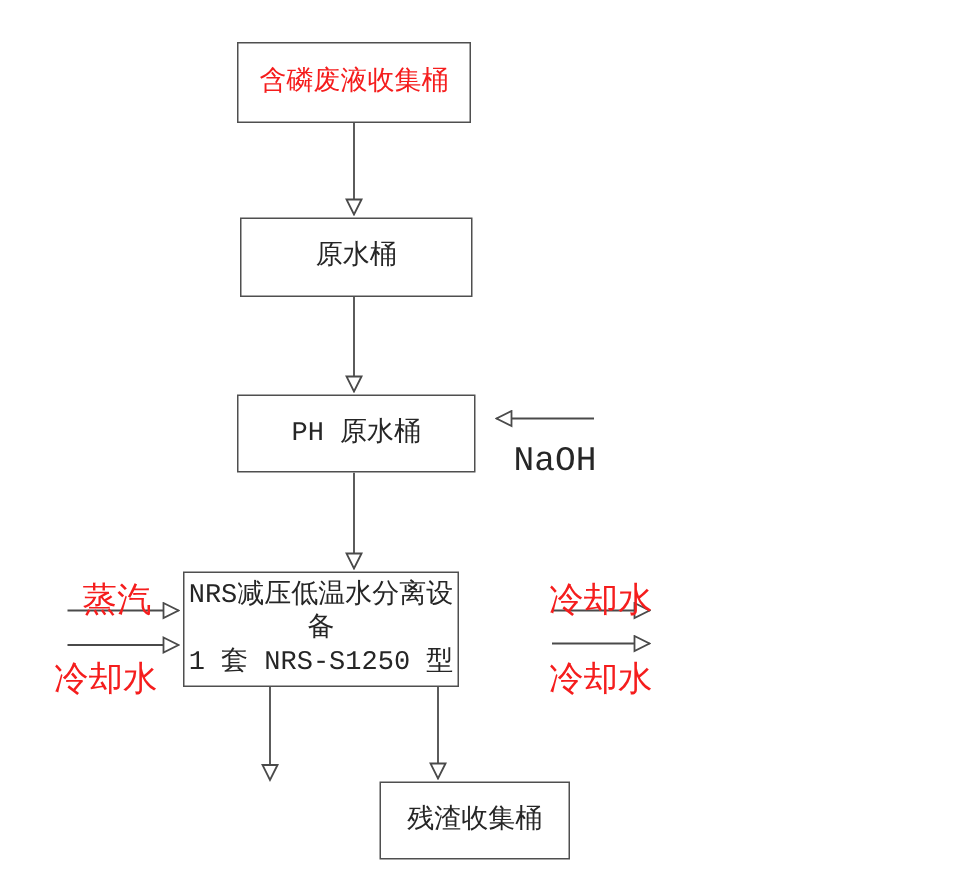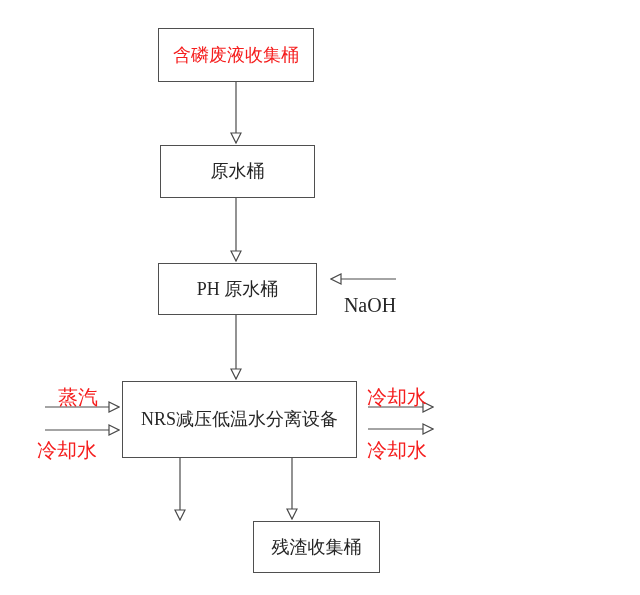--- a/index.html
+++ b/index.html
@@ -6,49 +6,49 @@
     --highlight-red:#f51d1d;
     --line:#4a4a4a;
     --text:#262626;
     --background:#ffffff;
   }
   html,body{margin:0;padding:0;background:var(--background);}
   .canvas{
     position:relative;
     width:640px;height:595px;
     background:var(--background);
-    font-family:Liberation Serif, serif;
+    font-family:Liberation Mono, monospace;
     color:var(--text);
     overflow:hidden;
   }
   .connector-layer{position:absolute;left:0;top:0;width:640px;height:595px;}
   .node{
     position:absolute;
     border:1.5px solid #4f4f4f;
     background:var(--background);
     display:flex;align-items:center;justify-content:center;
     text-align:center;
     font-size:18px;
     box-sizing:border-box;
     line-height:1.25;
   }
   .node.red{color:var(--highlight-red);}
   .node .inner{display:block;}
   .flow-label{
     position:absolute;
-    font-size:20px;
+    font-size:23px;
     text-align:center;
     white-space:nowrap;
   }
   .flow-label.red{color:var(--highlight-red);}
   
   #box-waste      {left:158px;top:28px; width:156px;height:54px;}
   #box-raw        {left:160px;top:145px;width:155px;height:53px;}
   #box-ph         {left:158px;top:263px;width:159px;height:52px;}
-  #box-nrs        {left:122px;top:381px;width:235px;height:77px;}
+  #box-nrs        {left:122px;top:381px;width:184px;height:77px;}
   #box-condensate {left:442px;top:393px;width:160px;height:53px;font-size:18px;}
   #box-recovery   {left:93px; top:522px;width:130px;height:51px;}
   #box-residue    {left:253px;top:521px;width:127px;height:52px;}
   #label-naoh        {left:342px;top:294px;width:56px;}
   #label-steam-in    {left:52px; top:384px;width:52px;}
   #label-cooling-in  {left:36px; top:437px;width:62px;}
   #label-cooling-out-top   {left:366px;top:384px;width:62px;}
   #label-cooling-out-bottom{left:366px;top:437px;width:62px;}
 </style>
 </head>
@@ -84,20 +84,21 @@
     <span>原水桶</span>
   </div>
 
   <div class="node" id="box-ph">
     <span>PH 原水桶</span>
   </div>
 
   <div class="node" id="box-nrs">
     <span class="inner">
       <span style="display:block">NRS减压低温水分离设备</span>
+      <span style="display:block">1 套 NRS-S1250 型</span>
     </span>
   </div>
 
 
 
   <div class="node" id="box-residue">
     <span>残渣收集桶</span>
   </div>
 
   <div class="flow-label" id="label-naoh">NaOH</div>

